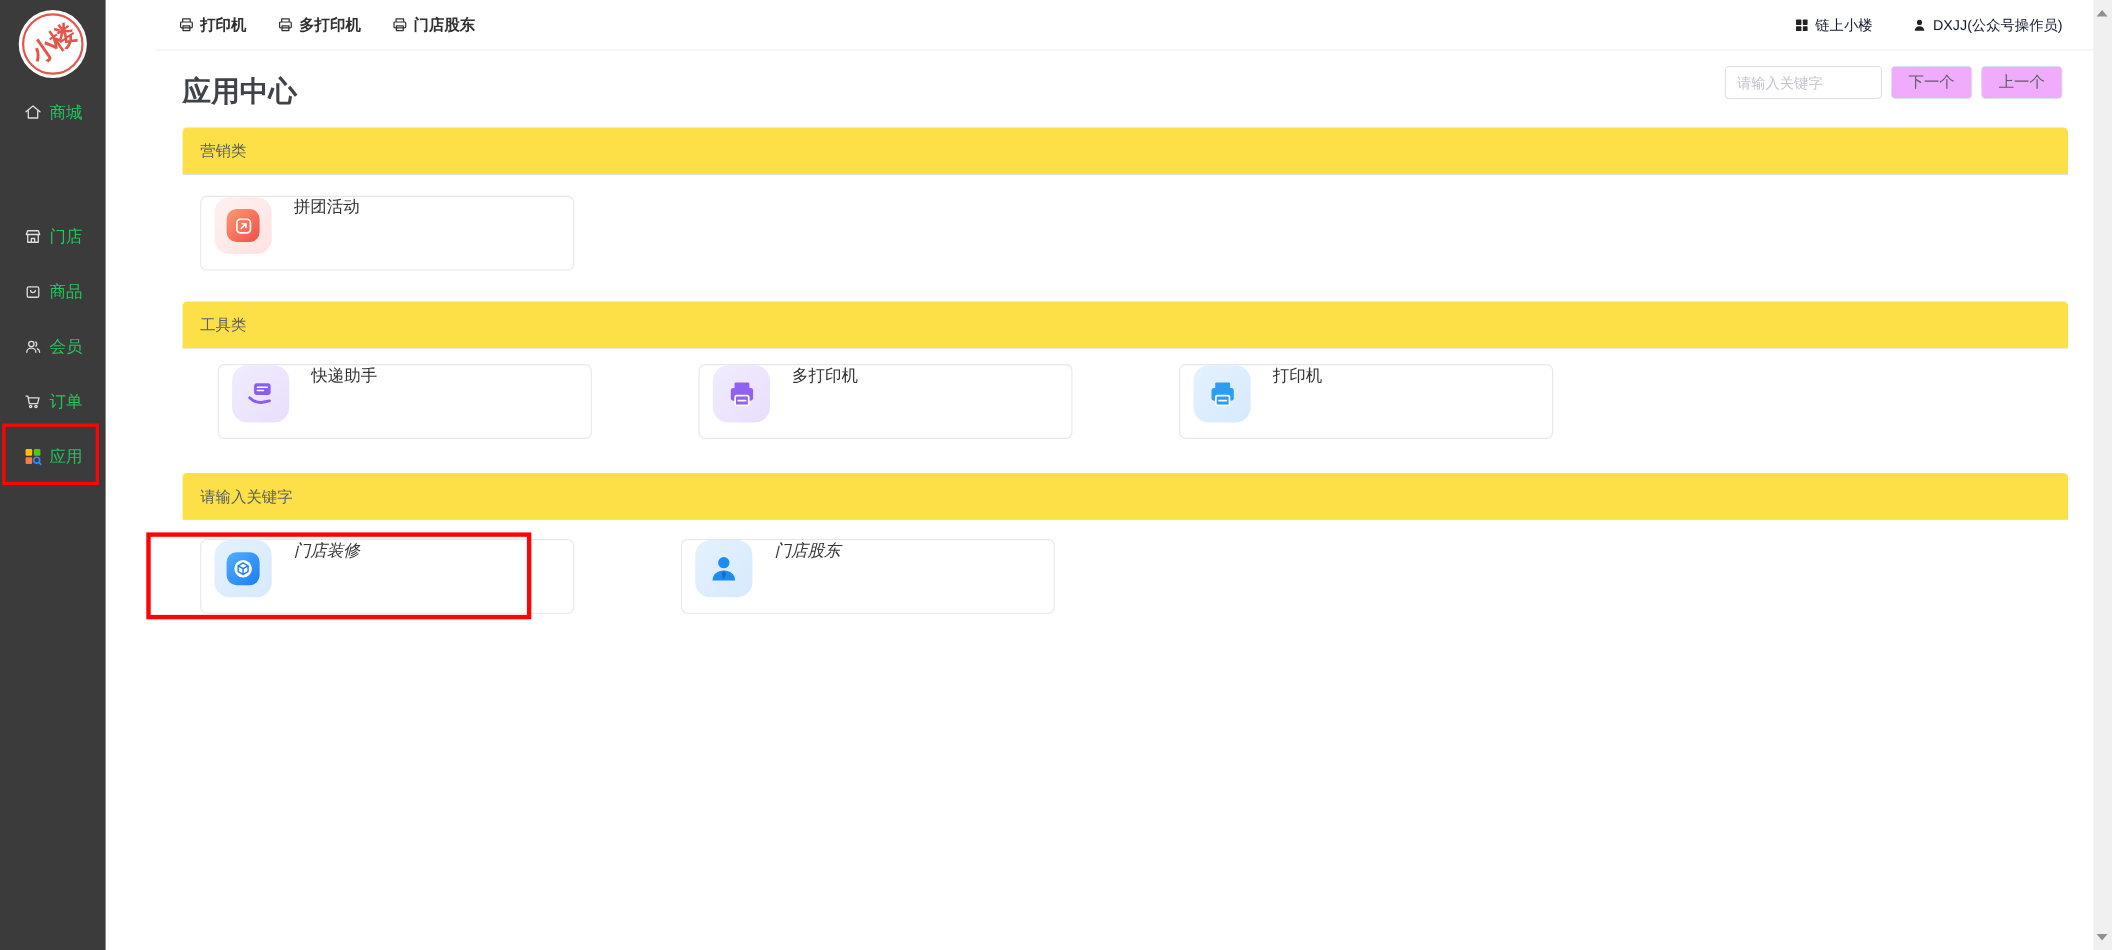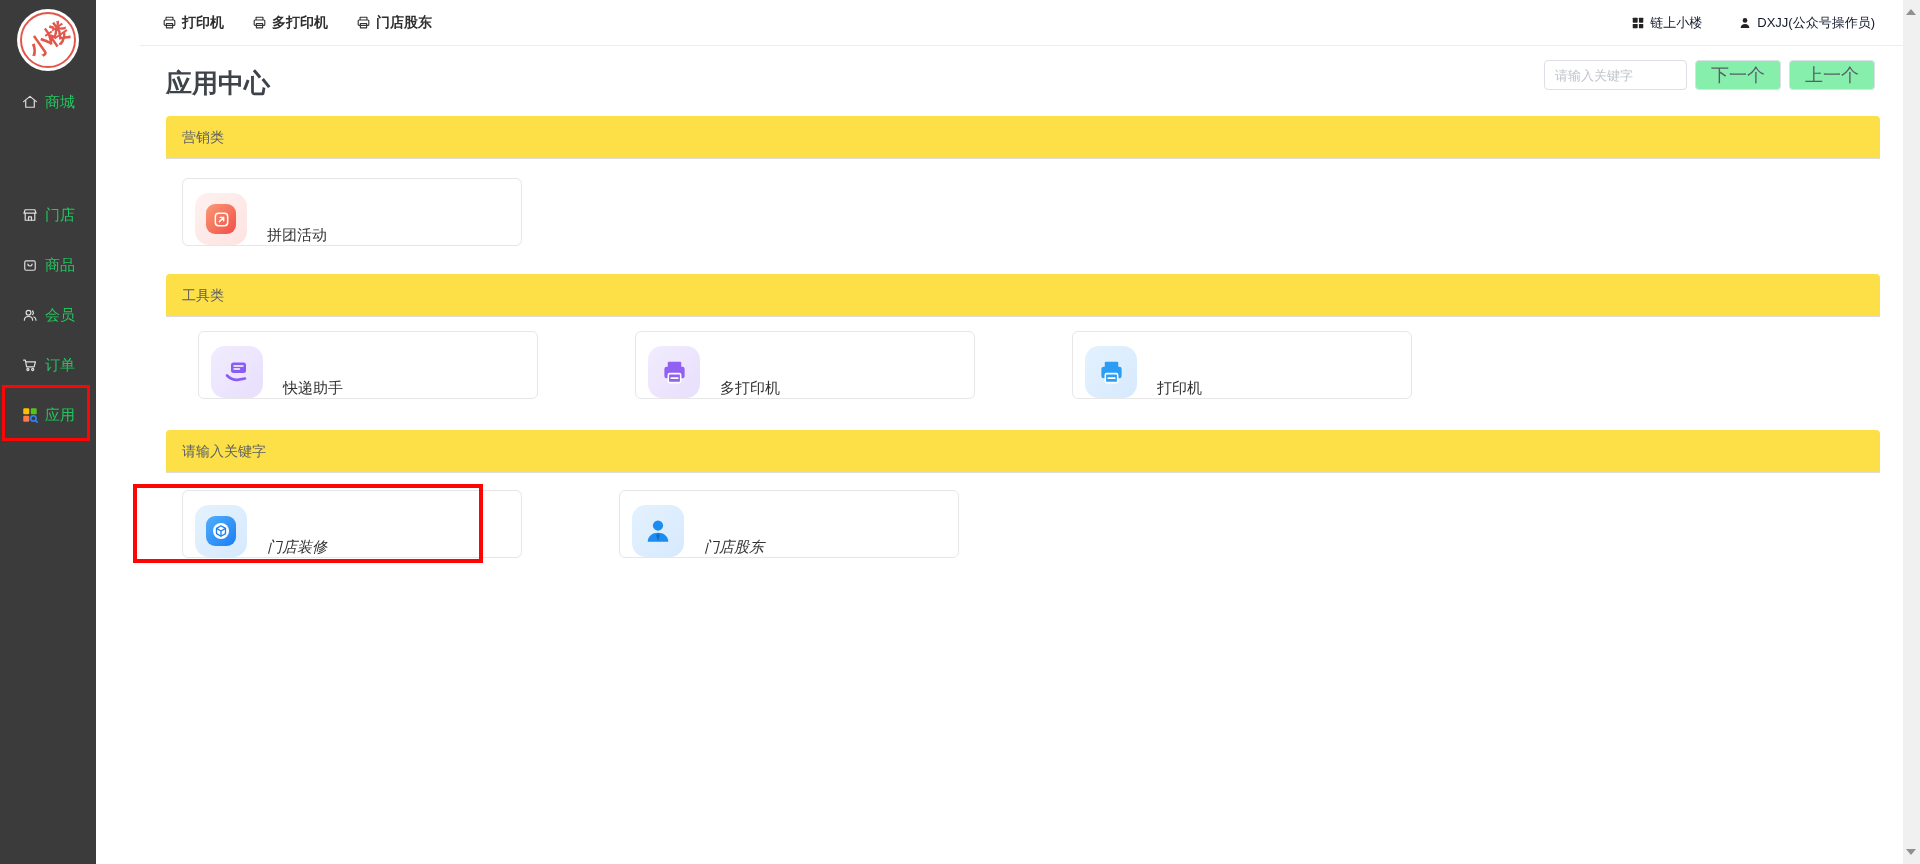--- a/index.html
+++ b/index.html
@@ -38,37 +38,37 @@
   .tr-item { display:flex; align-items:center; gap:5px; font-size:13px; color:#0f172a; cursor:pointer; }
   .tr-item svg { width:14px; height:14px; }
 
   .content { position:relative; flex:1; background:#fff; }
   .page-title { margin:20px 0 0 26px; font-size:26px; font-weight:700; color:#3e434a; line-height:34px; }
 
   .toolbar { position:absolute; top:14px; right:28px; display:flex; gap:8px; align-items:center; }
   .search-input { width:143px; height:30px; border:1px solid #dcdfe6; border-radius:4px;
                   padding:0 10px; font-size:13px; color:#333; outline:none; font-family:inherit; }
   .search-input::placeholder { color:#c0c4cc; }
-  .btn { height:30px; padding:0 15px; border:1px solid #dcdfe6; background:#86efac; border-radius:4px;
-         font-size:18px; color:#5a5e66; cursor:pointer; font-family:inherit; }
+  .btn { height:30px; padding:0 15px; border:1px solid #dcdfe6; background:#f0abfc; border-radius:4px;
+         font-size:14px; color:#5a5e66; cursor:pointer; font-family:inherit; }
 
   .band { margin:0 23px 0 26px; height:43px; line-height:42px; background:#fde047;
           border-bottom:1px solid #dcdcdc; border-radius:4px 4px 0 0;
           font-size:14px; color:#5c6066; padding-left:16px; }
   .band.b1 { margin-top:16px; }
   .band.b2 { margin-top:28px; }
   .band.b3 { margin-top:31px; }
 
   .card-row { display:flex; gap:97px; margin-left:42px; }
   .card-row.r1 { margin-top:19px; }
   .card-row.r2 { margin-top:14px;padding-left:16px; }
   .card-row.r3 { margin-top:17px;font-style:italic; }
 
   .app-card { width:340px; height:68px; border:1px solid #e7e7e7; border-radius:6px;
-              display:flex; align-items:flex-end; padding-left:12px; background:#fff; cursor:pointer; }
+              display:flex; align-items:flex-start; padding-left:12px; background:#fff; cursor:pointer; }
   .app-icon { width:52px; height:52px; border-radius:14px; display:flex; align-items:center;
               justify-content:center; margin-right:20px; flex-shrink:0; }
   .bg-pink   { background:linear-gradient(135deg,#fef1f0,#fde3e0); }
   .bg-purple { background:linear-gradient(135deg,#f1ecfe,#e8dffc); }
   .bg-blue   { background:linear-gradient(135deg,#e4f2fe,#d6e9fd); }
   .inner-sq { width:30px; height:30px; border-radius:9px; display:flex; align-items:center; justify-content:center; }
   .inner-red  { background:linear-gradient(135deg,#fa9a74,#f04f49); }
   .inner-blue { background:linear-gradient(135deg,#51aefc,#1b7ef2); }
   .app-label { font-size:15px; color:#333; }
 

